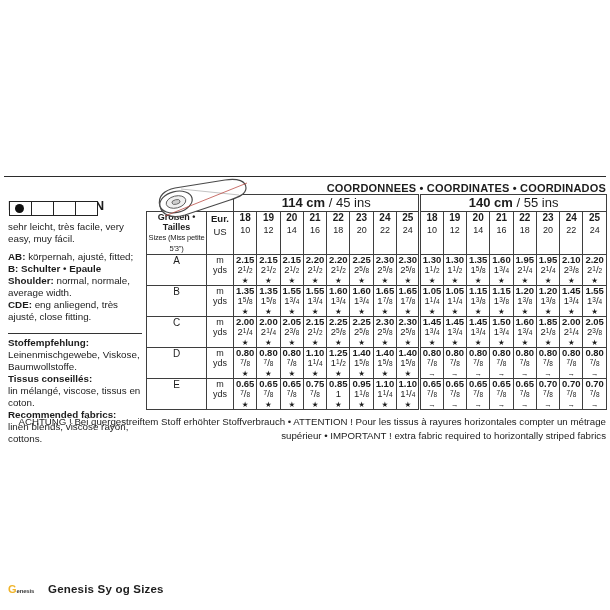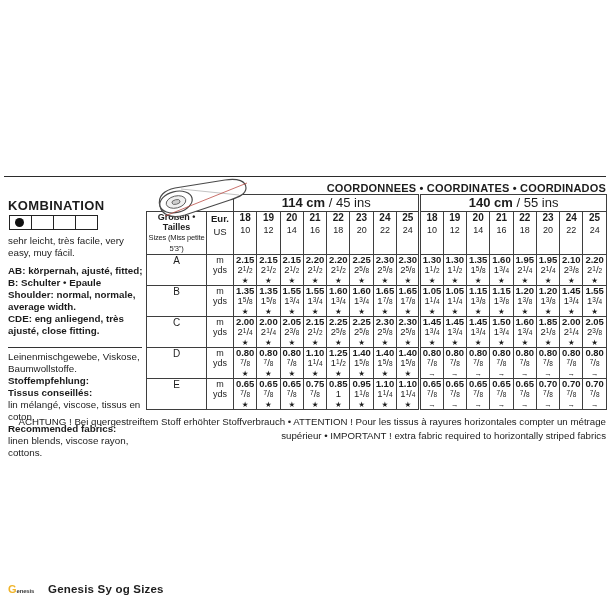--- a/index.html
+++ b/index.html
@@ -4,28 +4,28 @@
 <style>
   html,body{margin:0;padding:0;width:610px;height:610px;overflow:hidden;background:#fff;}
   body{font-family:"Liberation Sans",sans-serif;color:#1c1c1c;position:relative;}
 
   .top-rule{position:absolute;left:4px;top:176px;width:602px;border-top:1.5px solid #2b2b2b;}
 
   .kombination{position:absolute;left:8px;top:198px;font-size:13px;font-weight:bold;letter-spacing:.4px;}
   .coord-title{position:absolute;right:4px;top:182px;font-size:11px;font-weight:bold;letter-spacing:.2px;}
 
   
-  .sidebar{position:absolute;left:8px;top:214px;width:136px;font-size:9.8px;line-height:12px;}
+  .sidebar{position:absolute;left:8px;top:200px;width:136px;font-size:9.8px;line-height:12px;}
   .diffrow{display:flex;margin:1px 0 5px 1px;}
   .diffbox{width:21px;height:13px;border:1.5px solid #222;border-left:none;position:relative;background:#fff;}
   .diffbox:first-child{border-left:1.5px solid #222;}
   .diffdot{width:9px;height:9px;background:#111;border-radius:50%;position:absolute;top:2px;left:5px;}
   .sb-note{margin-bottom:6px;}
   .sline{margin:0;}
-  .fitblock{margin-bottom:10px;font-weight:bold;}
+  .fitblock{margin-bottom:10px;}
   .sep{border-top:1.2px solid #333;margin:4px 0 3px 0;width:134px;}
 
   
   .bolt{position:absolute;left:151px;top:176px;width:102px;height:45px;z-index:3;pointer-events:none;}
 
   
   #coord-table{position:absolute;left:146px;top:194px;border-collapse:collapse;table-layout:fixed;width:460px;z-index:2;background:#fff;}
   #coord-table td{border:1px solid #3e3e3e;padding:0;text-align:center;vertical-align:top;overflow:hidden;}
   #coord-table td.blank{border:none;background:transparent;}
   tr.hrow1{height:17px;}
@@ -78,22 +78,22 @@
     </div>
   <div class="sb-note">sehr leicht, très facile, very easy, muy fácil.</div>
   <div class="fitblock" id="fit-lines">
       <div class="sline"><b>AB:</b> körpernah, ajusté, fitted;</div>
       <div class="sline"><b>B: Schulter • Epaule</b></div>
       <div class="sline"><b>Shoulder:</b> normal, normale, average width.</div>
       <div class="sline"><b>CDE:</b> eng anliegend, très ajusté, close fitting.</div>
     </div>
   <div class="sep"></div>
   <div id="fabric-lines">
+      <div class="sline"><b>Stoffempfehlung:</b></div>
       <div class="sline">Leinenmischgewebe, Viskose, Baumwollstoffe.</div>
-      <div class="sline"><b>Stoffempfehlung:</b></div>
       <div class="sline"><b>Tissus conseillés:</b></div>
       <div class="sline">lin mélangé, viscose, tissus en coton.</div>
       <div class="sline"><b>Recommended fabrics:</b></div>
       <div class="sline">linen blends, viscose rayon, cottons.</div>
     </div>
 </div>
 
 <svg class="bolt" viewBox="0 0 102 45">
   <path d="M9 30 C6 20 14 14 24 12 L74 4 C87 2 95 5 95 12 C95 18 88 21 79 24 L34 39 C20 43 11 39 9 30 Z" fill="#ffffff" stroke="#4a4a4a" stroke-width="1.2"></path>
   <line x1="30" y1="13" x2="88" y2="19" stroke="#9a9a9a" stroke-width="0.6"></line>

